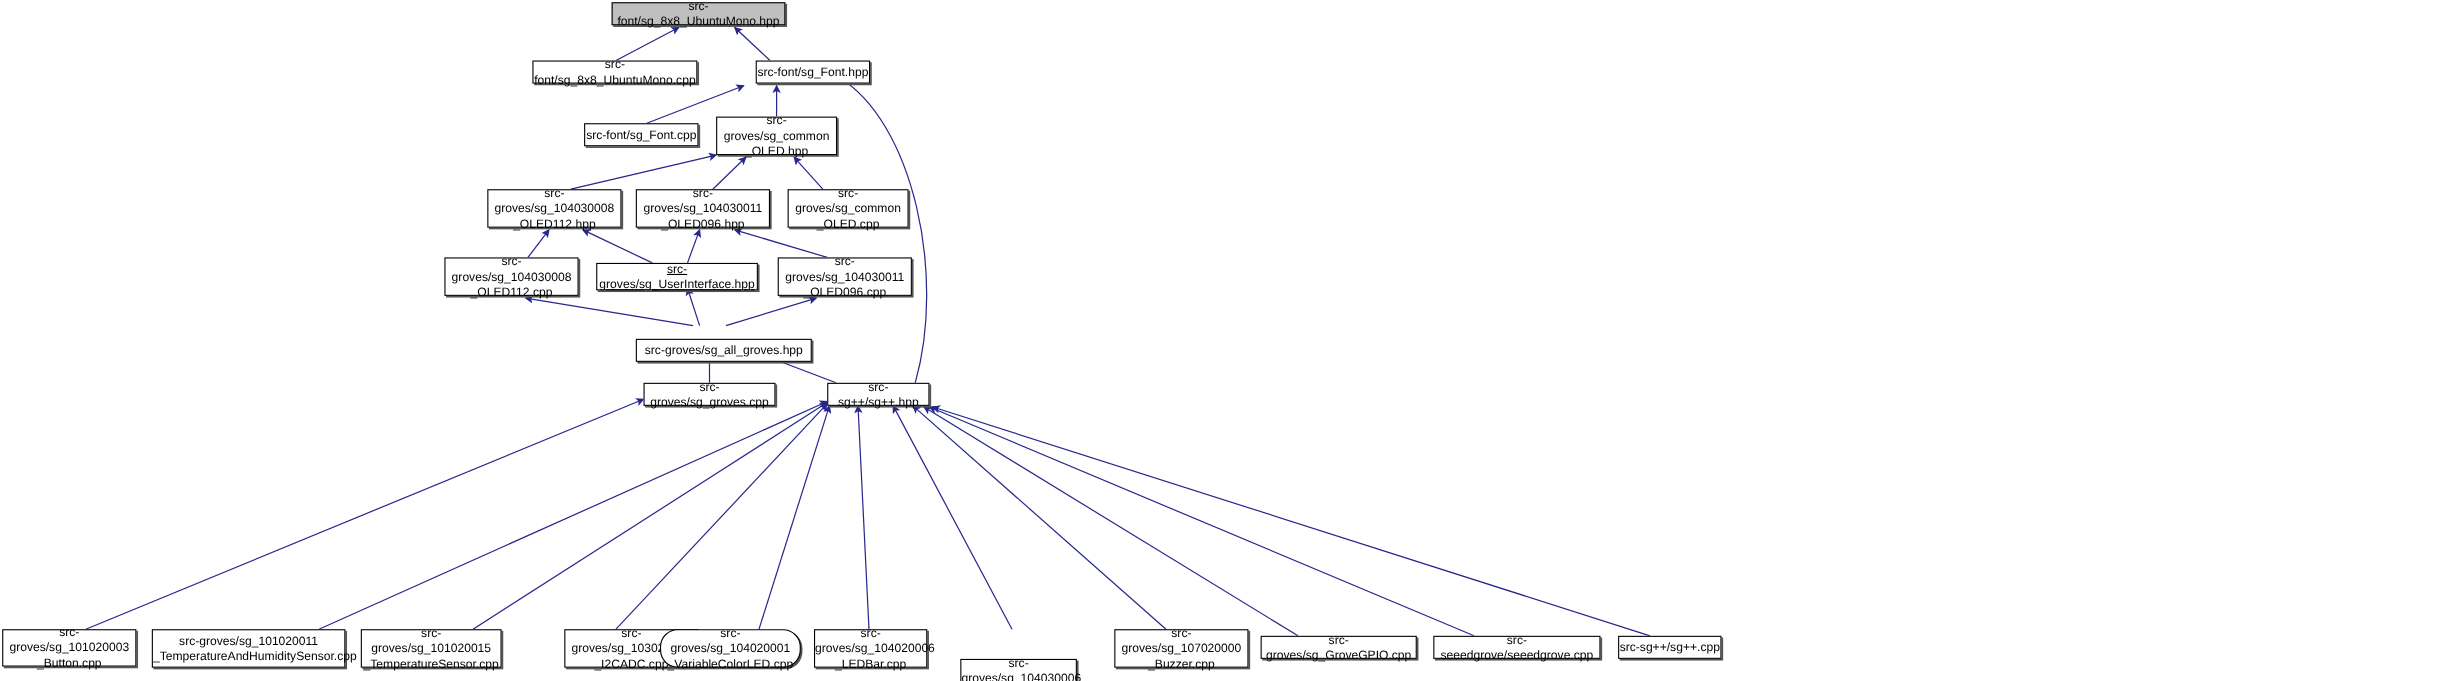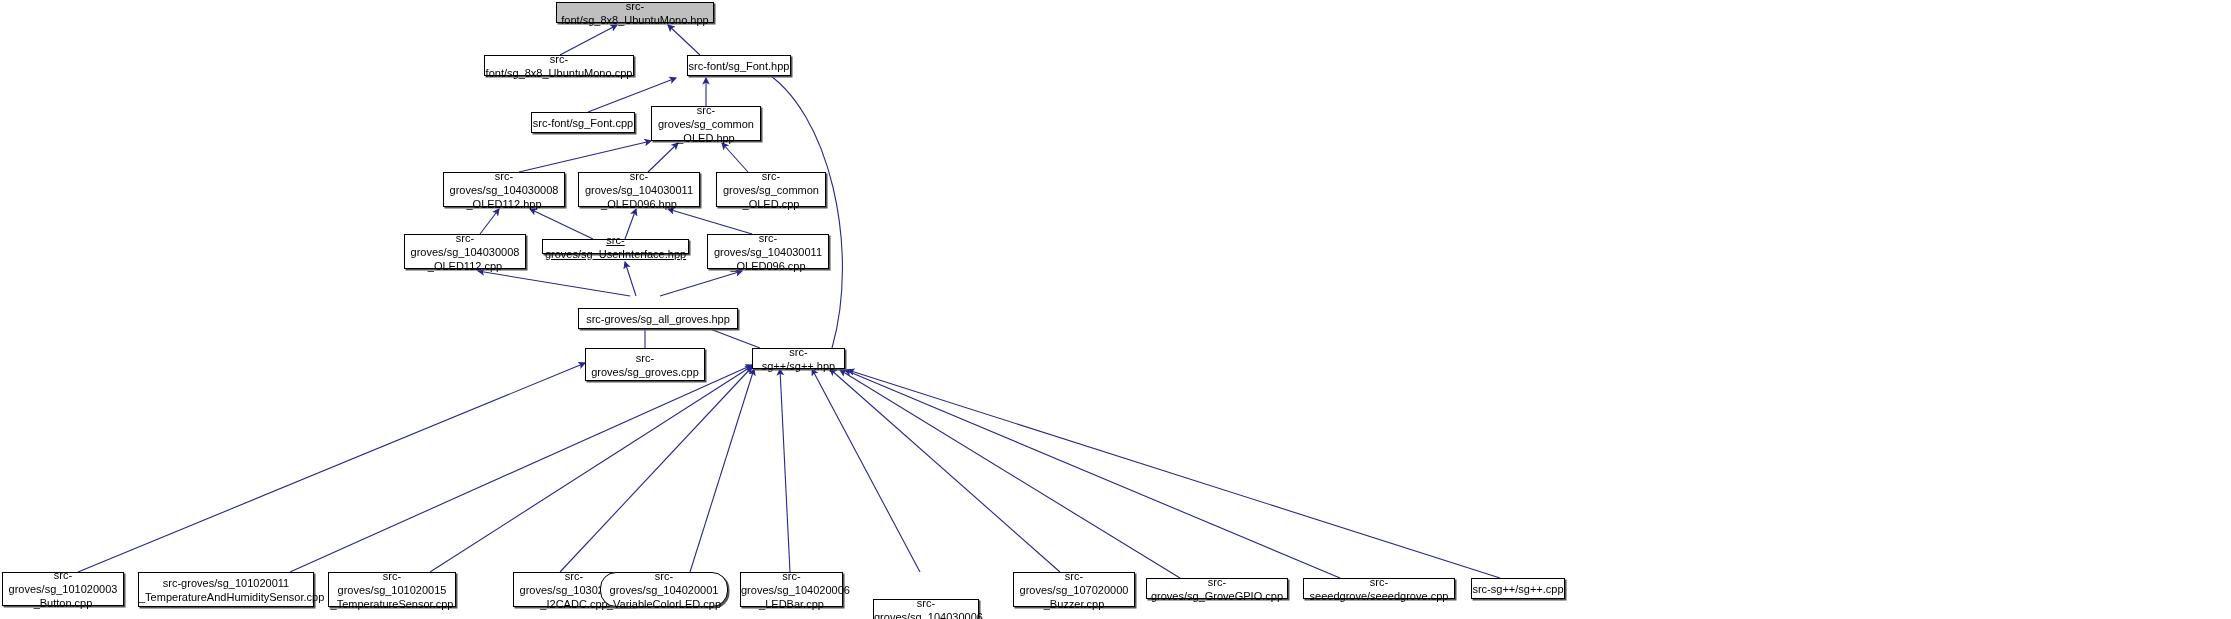--- a/index.html
+++ b/index.html
@@ -82,25 +82,25 @@
       <div class="node" style="left: 651px; top: 106px; width: 110px; height: 35px;"><span>src-groves/sg_common
 _OLED.hpp</span></div>
       <div class="node" style="left: 443px; top: 172px; width: 122px; height: 35px;"><span>src-groves/sg_104030008
 _OLED112.hpp</span></div>
       <div class="node" style="left: 578px; top: 172px; width: 122px; height: 35px;"><span>src-groves/sg_104030011
 _OLED096.hpp</span></div>
       <div class="node" style="left: 716px; top: 172px; width: 110px; height: 35px;"><span>src-groves/sg_common
 _OLED.cpp</span></div>
       <div class="node" style="left: 404px; top: 234px; width: 122px; height: 35px;"><span>src-groves/sg_104030008
 _OLED112.cpp</span></div>
-      <div class="node" style="left: 542px; top: 239px; width: 147px; height: 15px; text-decoration: underline;"><span>src-groves/sg_UserInterface.hpp</span></div>
+      <div class="node" style="left: 542px; top: 239px; width: 147px; height: 25px; text-decoration: underline;"><span>src-groves/sg_UserInterface.hpp</span></div>
       <div class="node" style="left: 707px; top: 234px; width: 122px; height: 35px;"><span>src-groves/sg_104030011
 _OLED096.cpp</span></div>
       <div class="node" style="left: 578px; top: 308px; width: 160px; height: 21px;"><span>src-groves/sg_all_groves.hpp</span></div>
-      <div class="node" style="left: 585px; top: 348px; width: 120px; height: 33px;"><span>src-groves/sg_groves.cpp</span></div>
+      <div class="node" style="left: 585px; top: 348px; width: 120px; height: 21px;"><span>src-groves/sg_groves.cpp</span></div>
       <div class="node" style="left: 752px; top: 348px; width: 93px; height: 21px;"><span>src-sg++/sg++.hpp</span></div>
       <div class="node" style="left: 2px; top: 572px; width: 122px; height: 34px;"><span>src-groves/sg_101020003
 _Button.cpp</span></div>
       <div class="node" style="left: 138px; top: 572px; width: 176px; height: 35px;"><span>src-groves/sg_101020011
 _TemperatureAndHumiditySensor.cpp</span></div>
       <div class="node" style="left: 328px; top: 572px; width: 128px; height: 35px;"><span>src-groves/sg_101020015
 _TemperatureSensor.cpp</span></div>
       <div class="node" style="left: 465px; top: 572px; width: 122px; height: 35px; margin-left: 48px;"><span>src-groves/sg_103020013
 _I2CADC.cpp</span></div>
       <div class="node" style="left: 600px; top: 572px; width: 128px; height: 35px; border-radius: 16px;"><span>src-groves/sg_104020001

